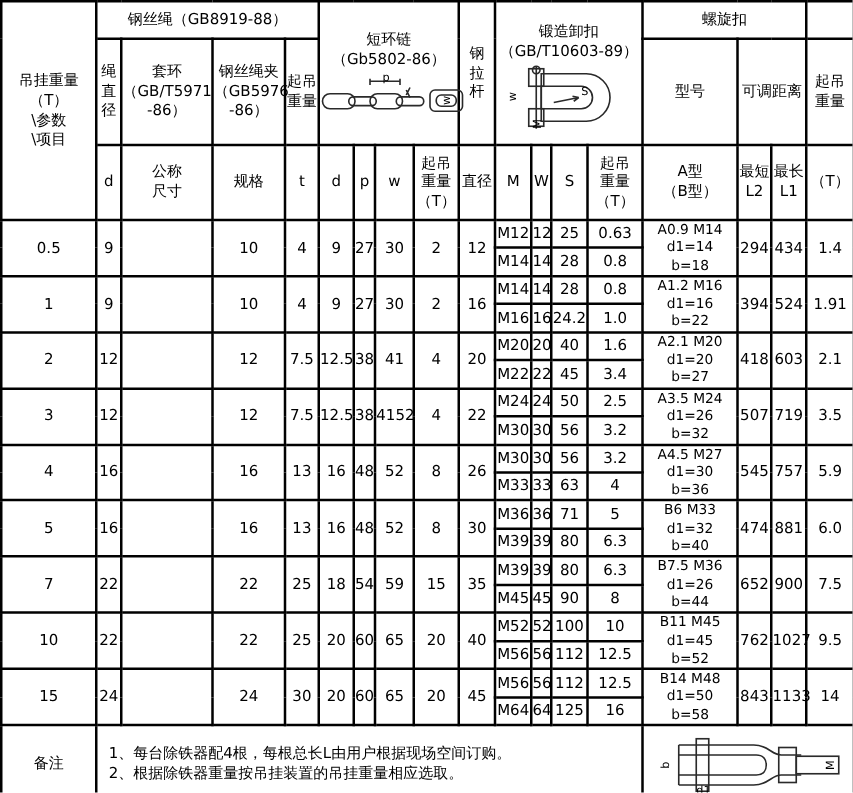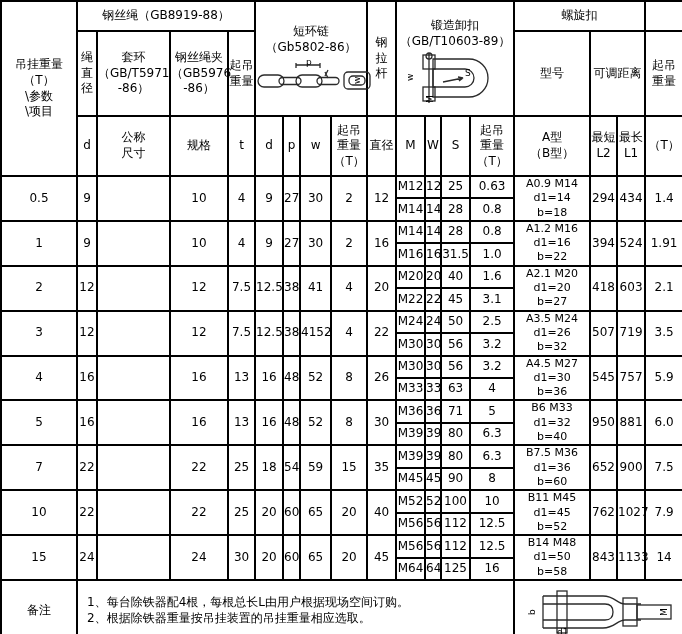--- a/index.html
+++ b/index.html
@@ -189,21 +189,21 @@
           <td>0.8</td>
           <td rowspan="2" class="model">A1.2 M16
 d1=16　b=22</td>
           <td rowspan="2">394</td>
           <td rowspan="2">524</td>
           <td rowspan="2">1.91</td>
         </tr>
         <tr class="dr">
           <td>M16</td>
           <td>16</td>
-          <td>31.5</td>
+          <td>24.2</td>
           <td>1.0</td>
         </tr>
         <tr class="dr">
           <td rowspan="2">2</td>
           <td rowspan="2">12</td>
           <td rowspan="2"></td>
           <td rowspan="2">12</td>
           <td rowspan="2">7.5</td>
           <td rowspan="2">12.5</td>
           <td rowspan="2">38</td>
@@ -217,21 +217,21 @@
           <td rowspan="2" class="model">A2.1 M20
 d1=20　b=27</td>
           <td rowspan="2">418</td>
           <td rowspan="2">603</td>
           <td rowspan="2">2.1</td>
         </tr>
         <tr class="dr">
           <td>M22</td>
           <td>22</td>
           <td>45</td>
-          <td>3.1</td>
+          <td>3.4</td>
         </tr>
         <tr class="dr">
           <td rowspan="2">3</td>
           <td rowspan="2">12</td>
           <td rowspan="2"></td>
           <td rowspan="2">12</td>
           <td rowspan="2">7.5</td>
           <td rowspan="2">12.5</td>
           <td rowspan="2">38</td>
           <td rowspan="2">4152</td>
@@ -290,21 +290,21 @@
           <td rowspan="2">48</td>
           <td rowspan="2">52</td>
           <td rowspan="2">8</td>
           <td rowspan="2">30</td>
           <td>M36</td>
           <td>36</td>
           <td>71</td>
           <td>5</td>
           <td rowspan="2" class="model">B6 M33
 d1=32　b=40</td>
-          <td rowspan="2">950</td>
+          <td rowspan="2">474</td>
           <td rowspan="2">881</td>
           <td rowspan="2">6.0</td>
         </tr>
         <tr class="dr">
           <td>M39</td>
           <td>39</td>
           <td>80</td>
           <td>6.3</td>
         </tr>
         <tr class="dr">
@@ -316,21 +316,21 @@
           <td rowspan="2">18</td>
           <td rowspan="2">54</td>
           <td rowspan="2">59</td>
           <td rowspan="2">15</td>
           <td rowspan="2">35</td>
           <td>M39</td>
           <td>39</td>
           <td>80</td>
           <td>6.3</td>
           <td rowspan="2" class="model">B7.5 M36
-d1=36　b=60</td>
+d1=26　b=44</td>
           <td rowspan="2">652</td>
           <td rowspan="2">900</td>
           <td rowspan="2">7.5</td>
         </tr>
         <tr class="dr">
           <td>M45</td>
           <td>45</td>
           <td>90</td>
           <td>8</td>
         </tr>
@@ -346,21 +346,21 @@
           <td rowspan="2">20</td>
           <td rowspan="2">40</td>
           <td>M52</td>
           <td>52</td>
           <td>100</td>
           <td>10</td>
           <td rowspan="2" class="model">B11 M45
 d1=45　b=52</td>
           <td rowspan="2">762</td>
           <td rowspan="2">1027</td>
-          <td rowspan="2">7.9</td>
+          <td rowspan="2">9.5</td>
         </tr>
         <tr class="dr">
           <td>M56</td>
           <td>56</td>
           <td>112</td>
           <td>12.5</td>
         </tr>
         <tr class="dr">
           <td rowspan="2">15</td>
           <td rowspan="2">24</td>

